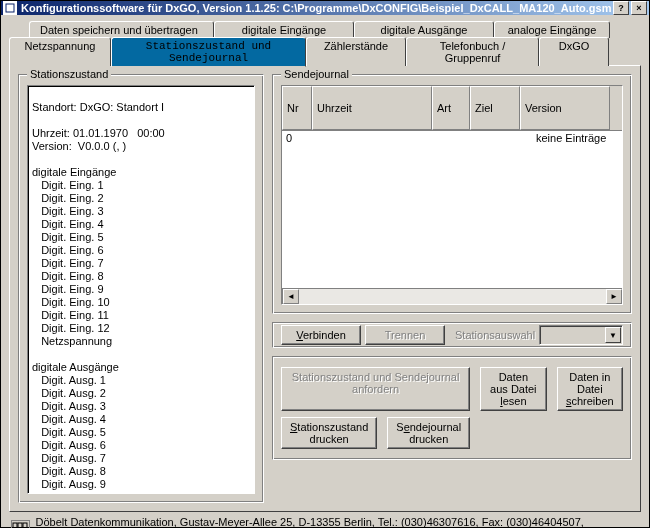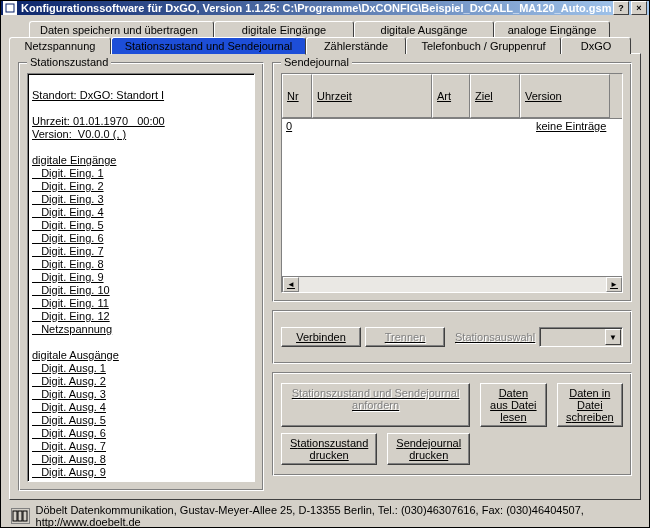--- a/index.html
+++ b/index.html
@@ -73,24 +73,25 @@
     border-right-color: #404040;
     border-bottom: none;
     padding: 2px 10px 2px 10px;
     font-size: 11px;
     cursor: pointer;
     border-radius: 3px 3px 0 0;
     margin-right: 0;
     position: relative;
   }
   .tabs-row.row2 .tab.active {
-    background: #1d4ed8;
+    background: #0369a1;
     z-index: 5;
     border-bottom: 1px solid #d4d0c8;
     margin-bottom: -1px;
+    font-family: Liberation Mono, monospace;
   }
   .tabpanel {
     border: 1px solid #fff;
     border-right-color: #404040;
     border-bottom-color: #404040;
     background: #d4d0c8;
     padding: 8px;
     flex: 1;
     display: flex;
     flex-direction: column;
@@ -101,21 +102,20 @@
     flex: 1;
     min-height: 0;
   }
   .groupbox {
     border: 1px solid #808080;
     border-right-color: #fff;
     border-bottom-color: #fff;
     position: relative;
     padding: 10px 8px 8px 8px;
     box-shadow: inset 1px 1px 0 #fff, inset -1px -1px 0 #808080;
-    text-decoration: underline;
   }
   .groupbox .legend {
     position: absolute;
     top: -7px; left: 8px;
     background: #d4d0c8;
     padding: 0 3px;
     font-size: 11px;
   }
   .left-col { width: 230px; display:flex; flex-direction:column;}
   .right-col { flex: 1; display: flex; flex-direction: column; gap: 8px; }
@@ -231,21 +231,21 @@
     <div class="tabs-row row1">
       <div class="tab" style="width:185px">Daten speichern und übertragen</div>
       <div class="tab" style="width:140px;text-align:center">digitale Eingänge</div>
       <div class="tab" style="width:140px;text-align:center">digitale Ausgänge</div>
       <div class="tab" style="width:116px;text-align:center">analoge Eingänge</div>
     </div>
     <div class="tabs-row row2">
       <div class="tab" style="width:102px;text-align:center">Netzspannung</div>
       <div class="tab active" style="width:195px;text-align:center">Stationszustand und Sendejournal</div>
       <div class="tab" style="width:100px;text-align:center">Zählerstände</div>
-      <div class="tab" style="width:155px;text-align:center">Telefonbuch / Gruppenruf</div>
+      <div class="tab" style="width:133px;text-align:center">Telefonbuch / Gruppenruf</div>
       <div class="tab" style="width:70px;text-align:center">DxGO</div>
     </div>
 
     <div class="tabpanel">
       <div class="main-row">
 
         <div class="groupbox left-col stationszustand-box">
           <span class="legend">Stationszustand</span>
           <div class="listbox" id="station-list">
 Standort: DxGO: Standort I
@@ -302,21 +302,21 @@
                   </div>
                 </div>
               <div class="hscroll">
                 <div class="sbtn">◄</div>
                 <div class="track"></div>
                 <div class="sbtn">►</div>
               </div>
             </div>
           </div>
 
-          <div class="groupbox" style="padding:16px 8px">
+          <div class="groupbox" style="padding:2px 8px">
             <div class="conn-row">
               <div class="btn" style="width:80px"><u>V</u><span>erbinden</span></div>
               <div class="btn disabled" style="width:80px"><span>Trennen</span></div>
               <span class="disabled" style="color:#808080;text-shadow:1px 1px 0 #fff;margin-left:6px">Stationsauswahl</span>
               <div class="dropdown">
                 <div class="arrow">▼</div>
               </div>
             </div>
           </div>
 

